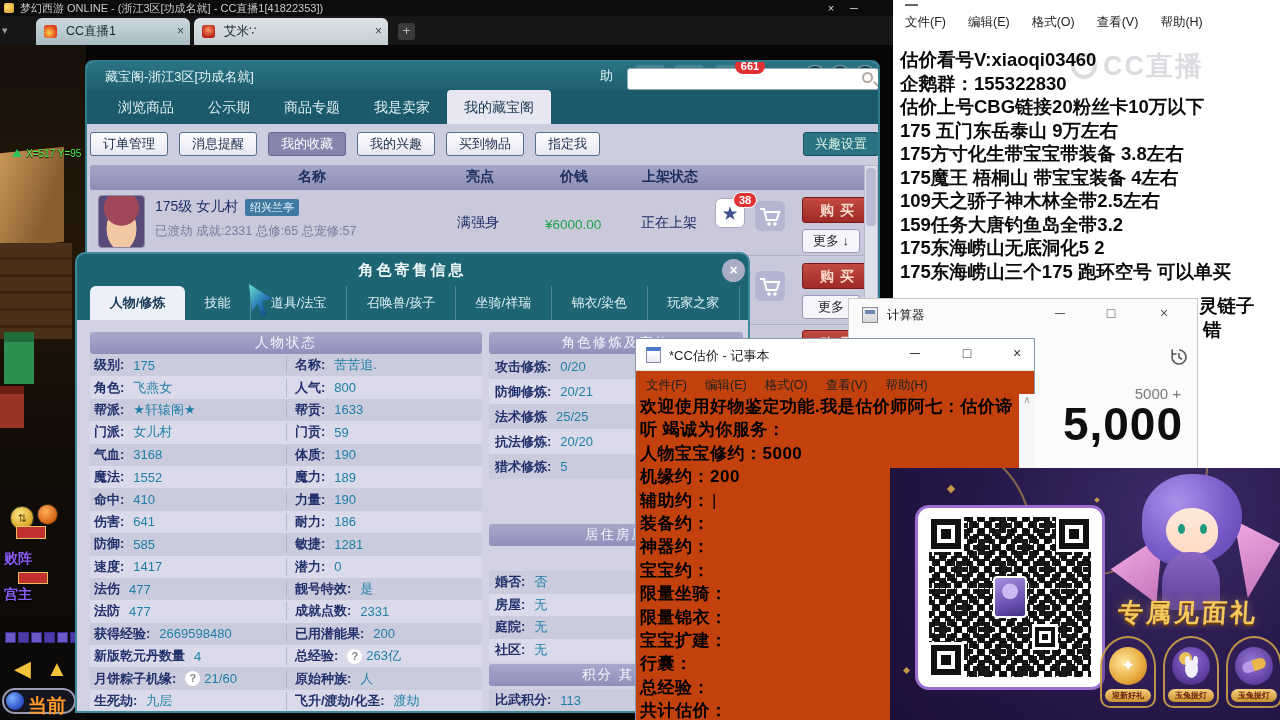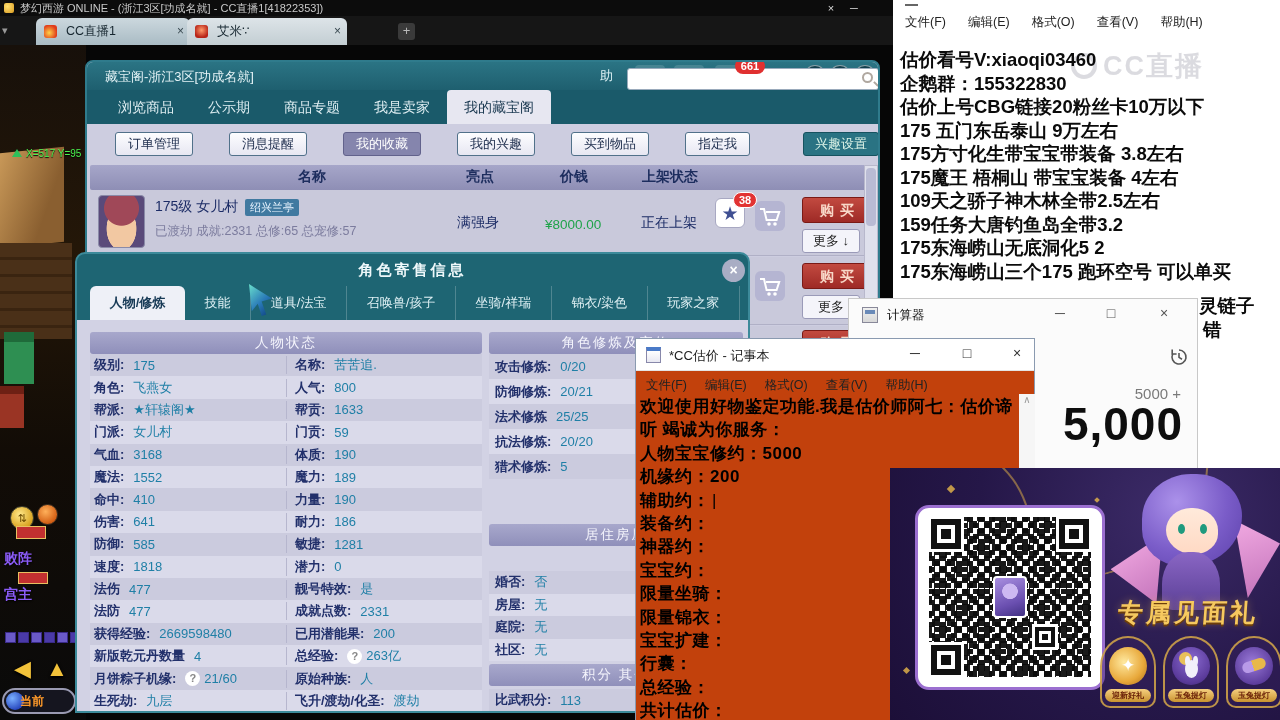--- a/index.html
+++ b/index.html
@@ -10,21 +10,21 @@
   
   .client{position:absolute;left:0;top:0;width:893px;height:720px;background:#060606;}
   .c-title{position:absolute;left:0;top:0;width:100%;height:16px;background:#0c0c0c;color:#c9c9c9;font-size:11px;line-height:16px;}
   .c-title .app-ico{position:absolute;left:4px;top:3px;width:10px;height:10px;border-radius:2px;background:radial-gradient(circle at 35% 35%,#ffe070,#d89a20);}
   .c-title .ttext{position:absolute;left:20px;top:0;white-space:nowrap;}
   .c-title .tbx{position:absolute;top:0;width:18px;text-align:center;color:#ddd;cursor:default;}
   .tabsbar{position:absolute;left:0;top:16px;width:100%;height:29px;background:#161616;}
   .tab-dd{position:absolute;left:2px;top:8px;color:#999;font-size:11px;}
   .ctab{position:absolute;top:2px;height:27px;border-radius:6px 6px 0 0;font-size:12.5px;color:#16262f;line-height:27px;padding:0 22px 0 30px;}
   .ctab.t1{left:36px;width:154px;background:linear-gradient(#ccd8de,#a9bbc4);}
-  .ctab.t2{left:187px;width:160px;background:linear-gradient(#dde4e8,#c3ced3);}
+  .ctab.t2{left:194px;width:194px;background:linear-gradient(#dde4e8,#c3ced3);}
   .ctab .tico{position:absolute;left:8px;top:7px;width:13px;height:13px;border-radius:3px;}
   .ctab.t1 .tico{background:radial-gradient(circle at 40% 60%,#ffd24a,#e03a1a 70%);}
   .ctab.t2 .tico{background:radial-gradient(circle at 50% 40%,#ff9a6a,#b82418 70%);}
   .ctab .tclose{position:absolute;right:6px;top:0;color:#3a4a52;font-size:12px;}
   .newtab{position:absolute;left:398px;top:7px;width:17px;height:17px;background:#3a3a3a;color:#bbb;border-radius:3px;font-size:13px;line-height:16px;text-align:center;}
   
   .scene{position:absolute;left:0;top:45px;width:86px;height:675px;background:linear-gradient(180deg,#17100a 0%,#241708 30%,#120c06 60%,#0a0a0a 100%);overflow:hidden;}
   .sc-slab{position:absolute;left:0;top:105px;width:64px;height:95px;background:linear-gradient(110deg,#c89858,#8a5f30 70%);transform:skewY(-6deg);}
   .sc-wood{position:absolute;left:0;top:198px;width:72px;height:96px;background:repeating-linear-gradient(180deg,#4a3018 0 14px,#3a2410 14px 17px);}
   .sc-giftg{position:absolute;left:4px;top:287px;width:30px;height:52px;background:#2e8f52;border-top:10px solid #1f6b3a;}
@@ -35,41 +35,41 @@
   .hud-circ1{position:absolute;left:10px;top:506px;width:24px;height:24px;border-radius:50%;background:radial-gradient(circle at 40% 35%,#ffe88a,#d8a320 70%,#8a5f08);border:1px solid #443;color:#6a4a00;font-size:11px;text-align:center;line-height:23px;}
   .hud-circ2{position:absolute;left:37px;top:504px;width:21px;height:21px;border-radius:50%;background:radial-gradient(circle at 40% 35%,#ffb05a,#d05a10 75%);border:1px solid #432;}
   .hud-banner{position:absolute;background:#c23030;border:1px solid #e8c060;}
   .hud-g{position:absolute;color:#8b5cf6;font-size:14px;font-weight:bold;text-shadow:0 1px 2px #000;}
   .hud-keys{position:absolute;left:5px;top:632px;display:flex;gap:2px;}
   .hud-keys i{width:11px;height:11px;background:#6a5ac8;border:1px solid #3a2a88;}
   .hud-keys i:nth-child(even){background:#4a3aa8;}
   .hud-arrow{position:absolute;top:656px;color:#f2c23a;font-size:22px;text-shadow:0 0 3px #000,0 2px 2px #000;}
   .hud-cur{position:absolute;left:2px;top:688px;width:74px;height:26px;background:#15151f;border:2px solid #9a9ab2;border-radius:13px;}
   .hud-cur .orb{position:absolute;left:2px;top:2px;width:18px;height:18px;border-radius:50%;background:radial-gradient(circle at 35% 35%,#7ab0ff,#2a4ac0 70%);}
-  .hud-cur .txt{position:absolute;left:16px;top:3px;color:#ff9a2a;font-size:12px;font-weight:bold;}
+  .hud-cur .txt{position:absolute;left:24px;top:3px;color:#ff9a2a;font-size:19px;font-weight:bold;}
   .mic{position:absolute;left:82px;top:684px;width:20px;height:30px;}
   .mic::before{content:"";position:absolute;left:5px;top:0;width:10px;height:16px;border-radius:5px;background:#c2c2c6;}
   .mic::after{content:"";position:absolute;left:8px;top:16px;width:4px;height:8px;background:#a8a8ac;box-shadow:-4px 6px 0 -2px #a8a8ac,4px 6px 0 -2px #a8a8ac;}
 
   
   .cbg{position:absolute;left:85px;top:60px;width:795px;height:597px;background:#cdcde0;border:2px solid #2f7b8c;border-radius:8px 8px 0 0;z-index:2;overflow:hidden;}
   .cbg-tb{position:absolute;left:0;top:0;width:100%;height:28px;background:linear-gradient(#2b7484,#1e5f6f);}
   .cbg-tb .wt{position:absolute;left:18px;top:6px;color:#e6f4f7;font-size:13px;}
   .cbg-help{position:absolute;left:513px;top:5px;color:#dff2f5;font-size:13px;}
   .icbtn{position:absolute;top:3px;width:30px;height:22px;background:rgba(255,255,255,.14);border-radius:4px;color:#eef;font-size:13px;text-align:center;line-height:22px;}
   .ccirc{position:absolute;top:3px;width:22px;height:22px;border-radius:50%;background:#123f4d;border:1px solid rgba(255,255,255,.5);color:#fff;font-size:12px;text-align:center;line-height:20px;}
   .badge661{position:absolute;left:648px;top:-4px;height:16px;min-width:30px;border-radius:8px;background:#e03030;color:#fff;font-size:11px;font-weight:bold;text-align:center;line-height:16px;padding:0 4px;z-index:3;}
   .cbg-nav{position:absolute;left:0;top:28px;width:100%;height:34px;background:#1a5a6a;display:flex;align-items:stretch;padding-left:14px;}
   .nav-item{color:#dfeef2;font-size:14px;padding:0 17px;line-height:34px;}
   .nav-item.active{background:#e7e7f1;color:#17364e;border-radius:4px 4px 0 0;}
   .searchbox{position:absolute;left:540px;top:6px;width:252px;height:22px;background:#fff;border-radius:3px;border:1px solid #9ab;}
   .mag{position:absolute;right:5px;top:3px;width:11px;height:11px;border:2px solid #b0a8a0;border-radius:50%;}
   .mag::after{content:"";position:absolute;left:9px;top:9px;width:6px;height:2px;background:#b0a8a0;transform:rotate(45deg);}
   .subnav{position:absolute;left:3px;top:70px;display:flex;}
-  .sbtn{height:24px;line-height:22px;font-size:13px;color:#1a2a4a;background:linear-gradient(#fdfdff,#e7e7f2);border:1px solid #51718a;border-radius:3px;padding:0 12px;margin-right:11px;margin-left:25px;}
+  .sbtn{height:24px;line-height:22px;font-size:13px;color:#1a2a4a;background:linear-gradient(#fdfdff,#e7e7f2);border:1px solid #51718a;border-radius:3px;padding:0 12px;margin-right:11px;}
   .sbtn.active{background:#8585ad;color:#fff;border-color:#62628c;}
   .btn-interest{position:absolute;left:716px;top:70px;width:76px;height:24px;background:#2a7383;border:1px solid #16525f;border-radius:3px;color:#dff5e8;font-size:13px;text-align:center;line-height:22px;}
   .thead{position:absolute;left:3px;top:103px;width:789px;height:25px;background:linear-gradient(#a6a6c9,#8e8eb5);border-radius:2px;}
   .th{position:absolute;top:3px;transform:translateX(-50%);color:#1d2d5e;font-size:14px;font-weight:bold;}
   .lrow{position:absolute;left:3px;width:789px;background:#c9c9db;border-bottom:1px solid #b0b0c6;}
   .avatar{position:absolute;left:8px;top:5px;width:47px;height:53px;border-radius:4px;border:1px solid #8a8aa8;
     background:radial-gradient(circle at 50% 24%,#a04858 0 38%,transparent 40%),radial-gradient(ellipse at 50% 64%,#f2c8a2 0 46%,transparent 48%),#5a4a7a;}
   .ltitle{position:absolute;left:65px;top:8px;color:#1c2c66;font-size:14px;}
   .lbadge{position:absolute;left:155px;top:9px;background:#4079a0;color:#e8f4ff;font-size:11px;border-radius:2px;padding:1px 5px;}
   .lsub{position:absolute;left:65px;top:33px;color:#7c7c9e;font-size:12.5px;}
@@ -303,21 +303,21 @@
       <span class="th" style="left:484px;">价钱</span>
       <span class="th" style="left:580px;">上架状态</span>
     </div>
 
     <div class="lrow" style="top:128px;height:66px;">
       <div class="avatar"></div>
       <span class="ltitle">175级 女儿村</span>
       <span class="lbadge">绍兴兰亭</span>
       <span class="lsub">已渡劫 成就:2331 总修:65 总宠修:57</span>
       <span class="lhl">满强身</span>
-      <span class="lprice">¥8000.00</span>
+      <span class="lprice">¥6000.00</span>
       <span class="lstatus">正在上架</span>
       <span class="starbox">★</span>
       <span class="favbadge">38</span>
       <span class="cartbox" style="left:665px;top:11px;">
         <svg width="24" height="22" viewBox="0 0 24 22">
             <path d="M2 4h4l2.6 11h10l2.6-8H8" fill="none" stroke="#fff" stroke-width="2"></path>
             <circle cx="11" cy="19" r="1.8" fill="#fff"></circle>
             <circle cx="17" cy="19" r="1.8" fill="#fff"></circle>
           </svg>
       </span>
@@ -451,21 +451,21 @@
               <span class="val">585</span>
             </span>
             <span class="cell c2">
               <span class="lbl">敏捷:</span>
               <span class="val">1281</span>
             </span>
           </div>
           <div class="srow">
             <span class="cell">
               <span class="lbl">速度:</span>
-              <span class="val">1818</span>
+              <span class="val">1417</span>
             </span>
             <span class="cell c2">
               <span class="lbl">潜力:</span>
               <span class="val">0</span>
             </span>
           </div>
           <div class="srow">
             <span class="cell">
               <span class="lbl">法伤</span>
               <span class="val">477</span>

